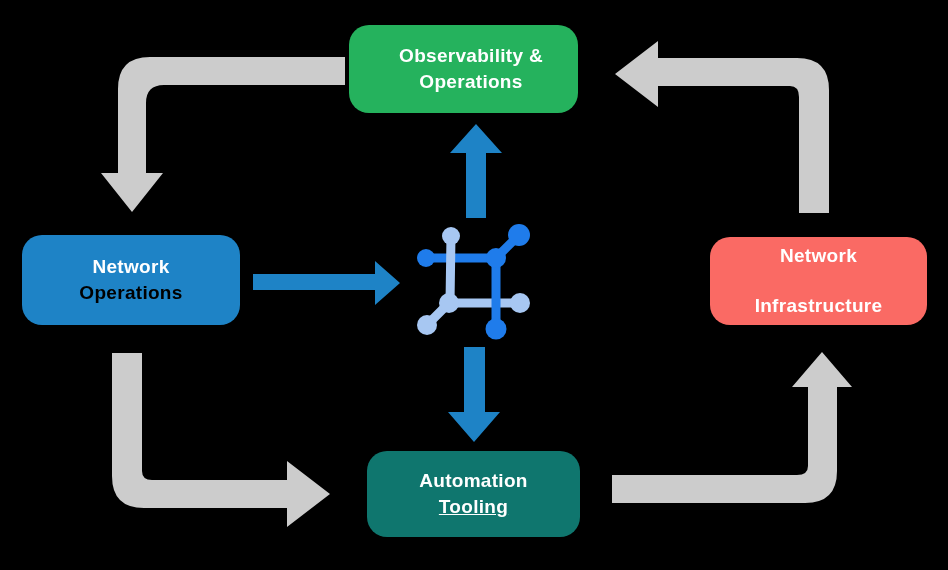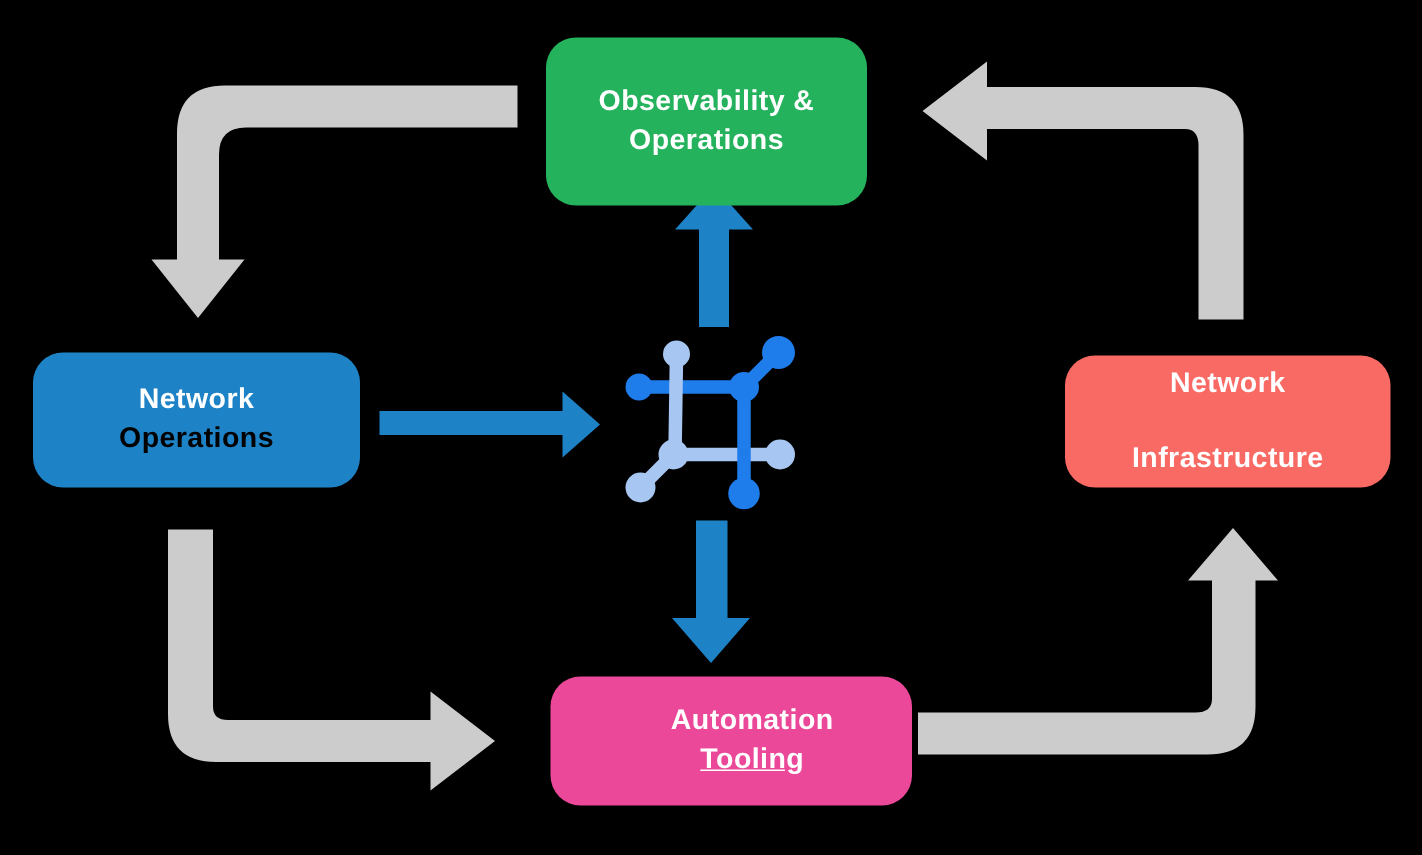--- a/index.html
+++ b/index.html
@@ -23,21 +23,21 @@
     display: flex;
     flex-direction: column;
     align-items: center;
     justify-content: center;
     text-align: center;
     font-size: 19px;
     font-weight: 700;
     letter-spacing: 0.3px;
     line-height: 1.38;
   }
-  .node-observability { left: 364px; top: 25px;  width: 214px; height: 112px; }
+  .node-observability { left: 349px; top: 25px;  width: 214px; height: 88px; padding-left: 15px; }
   .node-operations    { left: 22px;  top: 235px; width: 218px; height: 90px; }
   .node-infrastructure{ left: 710px; top: 237px; width: 217px; height: 88px; }
   .node-automation    { left: 367px; top: 451px; width: 213px; height: 86px; }
   .icon-line {
     fill: none;
     stroke: currentColor;
     stroke-width: 9;
     stroke-linecap: round;
   }
   .icon-dot { fill: currentColor; }
@@ -96,18 +96,18 @@
   <div class="node node-operations" style="background-color: rgb(30, 131, 198);">
     <span style="color: rgb(255, 255, 255);">Network</span>
     <span style="color: #000000;">Operations</span>
   </div>
 
   <div class="node node-infrastructure" style="background-color: rgb(250, 106, 100);">
     <span style="color: rgb(255, 255, 255);">Network</span>
     <span style="color: rgb(255, 255, 255); margin-top: 24px;">Infrastructure</span>
   </div>
 
-  <div class="node node-automation" style="background-color: #ec4899; padding-left: 28px;">
+  <div class="node node-automation" style="background-color: #0f766e;">
     <span style="color: rgb(255, 255, 255);">Automation</span>
     <span style="color: rgb(255, 255, 255); text-decoration: underline;">Tooling</span>
   </div>
 
 </div>
 
 </body></html>

